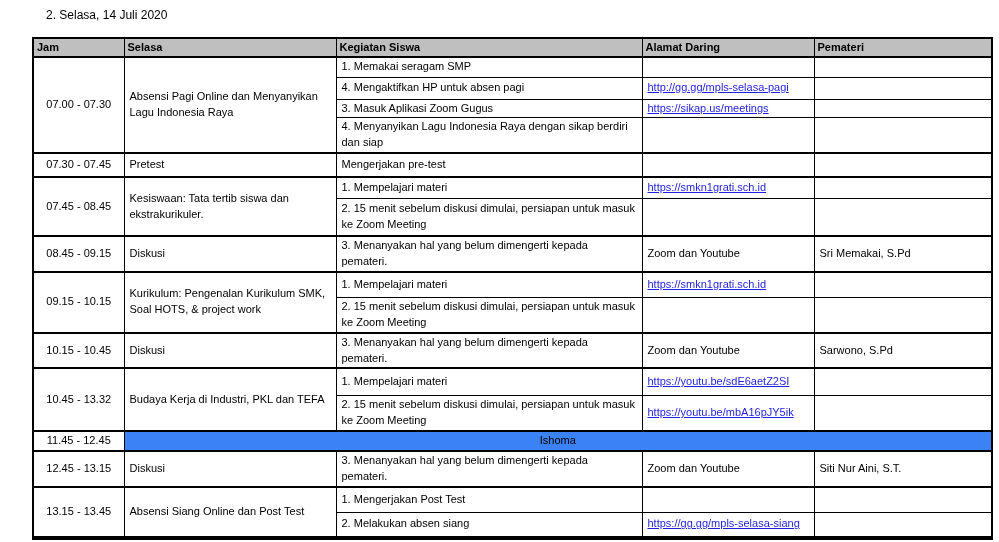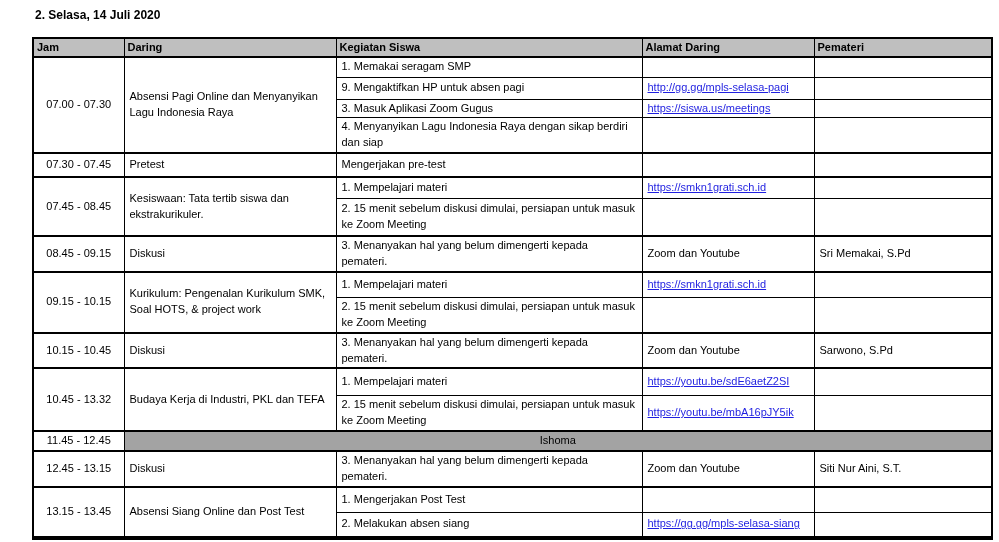--- a/index.html
+++ b/index.html
@@ -6,23 +6,23 @@
   html, body { background: #ffffff; }
   body {
     width: 999px; height: 542px;
     font-family: "Liberation Sans", sans-serif;
     color: #000000;
     position: relative;
     overflow: hidden;
   }
   .doc-title {
     position: absolute;
-    left: 35px; top: 8px;
+    left: 46px; top: 8px;
     font-size: 12px;
-    font-weight: bold;
+    font-weight: normal;
   }
   table.schedule {
     position: absolute;
     left: 32px; top: 37px;
     width: 959px;
     border-collapse: collapse;
     table-layout: fixed;
     font-size: 11px;
     line-height: 1.45;
   }
@@ -31,21 +31,21 @@
   thead th {
     background: #BFBFBF;
     font-weight: bold;
     text-align: left;
     border-bottom-width: 2px;
     padding: 0 3px;
   }
   td { padding: 1px 5px; text-align: left; }
   td.jam { text-align: center; padding: 1px 2px; }
   td.ishoma {
-    background: #a3a3a3;
+    background: #3b82f6;
     text-align: center;
     margin-top: 20px;
   }
   tr.bs td { border-top-width: 2px; }
   a.link {
     color: #1F1FE0;
     text-decoration: underline;
     cursor: pointer;
   }
 </style>
@@ -58,43 +58,43 @@
   <colgroup>
     <col style="width:91px">
       <col style="width:212px">
       <col style="width:306px">
       <col style="width:172px">
       <col style="width:178px">
   </colgroup>
   <thead>
     <tr style="height:19px">
       <th>Jam</th>
-      <th>Daring</th>
+      <th>Selasa</th>
       <th>Kegiatan Siswa</th>
       <th>Alamat Daring</th>
       <th>Pemateri</th>
     </tr>
   </thead>
   <tbody>
 
     <tr style="height:20px">
       <td class="jam" rowspan="4">07.00 - 07.30</td>
       <td rowspan="4">Absensi Pagi Online dan Menyanyikan Lagu Indonesia Raya</td>
       <td>1. Memakai seragam SMP</td>
       <td></td>
       <td></td>
     </tr>
     <tr style="height:22px">
-      <td>9. Mengaktifkan HP untuk absen pagi</td>
+      <td>4. Mengaktifkan HP untuk absen pagi</td>
       <td><a class="link">http://gg.gg/mpls-selasa-pagi</a></td>
       <td></td>
     </tr>
     <tr style="height:18px">
       <td>3. Masuk Aplikasi Zoom Gugus</td>
-      <td><a class="link">https://siswa.us/meetings</a></td>
+      <td><a class="link">https://sikap.us/meetings</a></td>
       <td></td>
     </tr>
     <tr style="height:28px">
       <td>4. Menyanyikan Lagu Indonesia Raya dengan sikap berdiri dan siap</td>
       <td></td>
       <td></td>
     </tr>
 
     <tr class="bs" style="height:24px">
       <td class="jam">07.30 - 07.45</td>

